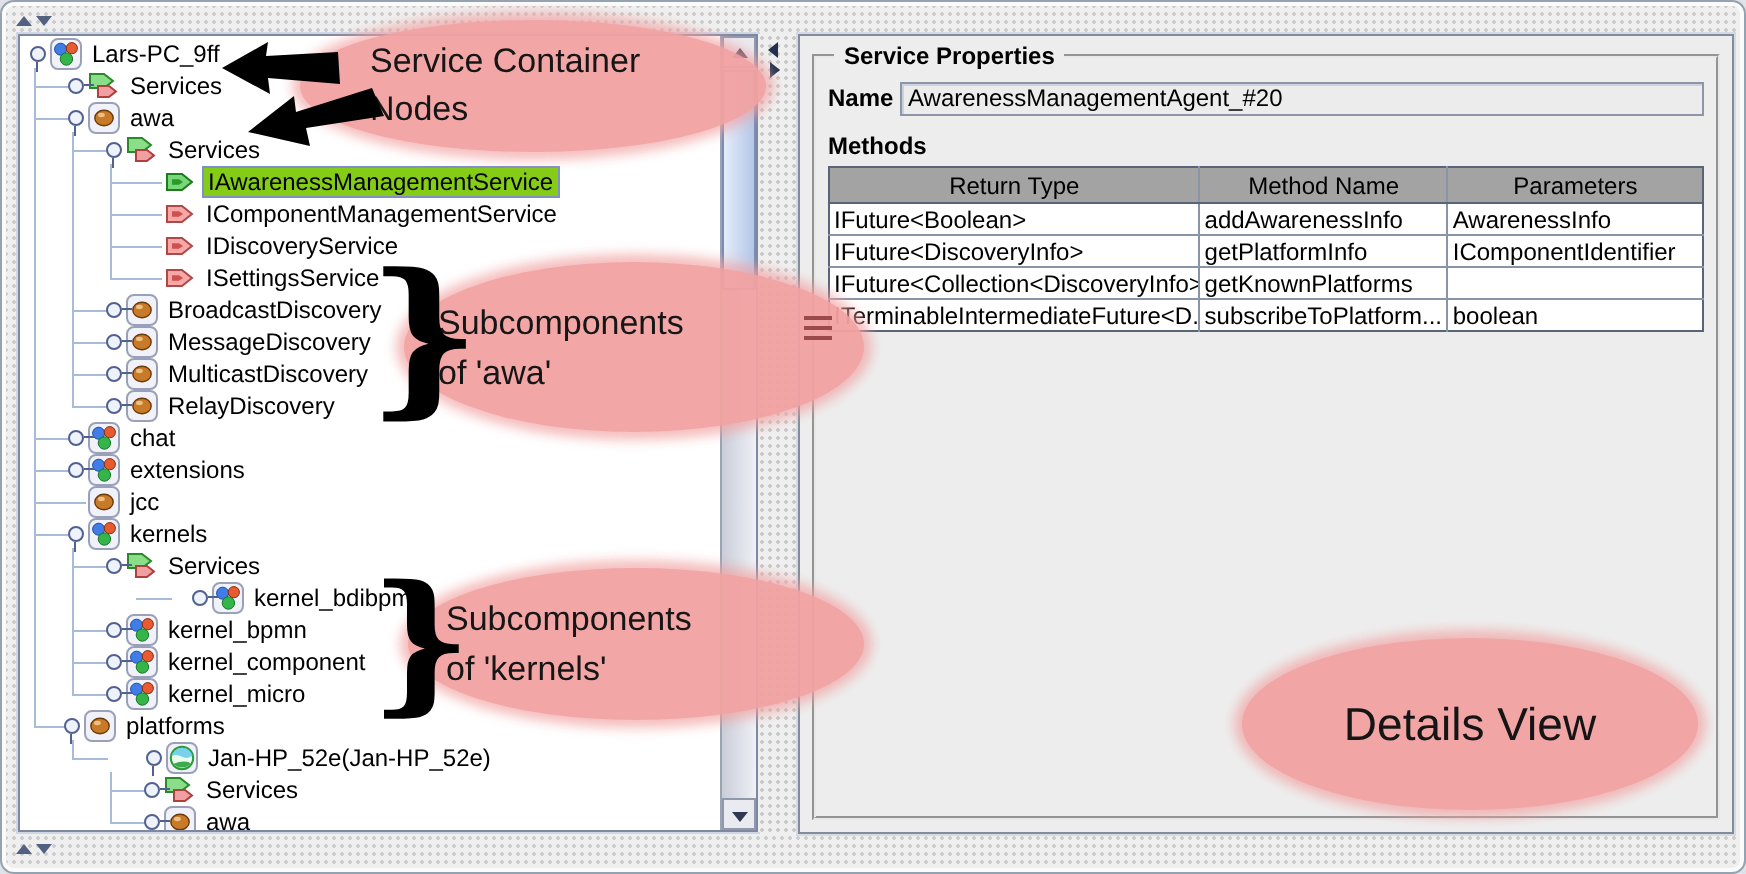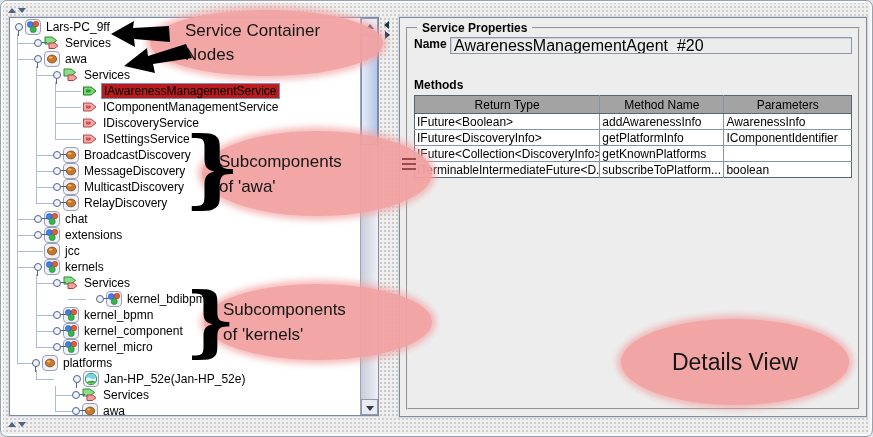--- a/index.html
+++ b/index.html
@@ -35,21 +35,21 @@
   .handle { position:relative; width:13px; height:16px; flex:none; }
   .handle.exp::before, .handle.col::before {
     content:''; position:absolute; left:3px; top:4px; width:6px; height:6px;
     border:1px solid #51618f; border-radius:50%; background:#eef2fb;
   }
   .handle.exp::after { content:''; position:absolute; left:6px; top:12px; width:1px; height:5px; background:#51618f; }
   .handle.col::after { content:''; position:absolute; left:11px; top:7px; width:5px; height:1px; background:#51618f; }
   .ticon { width:16px; height:16px; flex:none; margin-right:3px; }
   .ticon svg { width:16px; height:16px; display:block; }
   .tlabel { padding:0 2px; line-height:14px; }
-  .tlabel.selected { background:#b91c1c; border:1px solid #7e90c8; }
+  .tlabel.selected { background:#84cc16; border:1px solid #7e90c8; }
 
   
   .vscroll { position:absolute; top:0; right:0; width:18px; bottom:0; background:linear-gradient(to right,#c9cdd8,#eef0f5); border-left:1px solid #9aa2b4; }
   .sbtn { position:absolute; left:0; width:17px; height:16px; background:#e9ebf1; border:1px solid #8f98ac; }
   .sbtn.up { top:0; }
   .sbtn.down { bottom:0; }
   .sbtn::after { content:''; position:absolute; left:4px; width:0; height:0; }
   .sbtn.up::after { top:5px; border-left:4px solid transparent; border-right:4px solid transparent; border-bottom:5px solid #2f3a52; }
   .sbtn.down::after { top:6px; border-left:4px solid transparent; border-right:4px solid transparent; border-top:5px solid #2f3a52; }
   .sthumb { position:absolute; left:0; top:17px; width:17px; height:110px;
@@ -68,23 +68,23 @@
   .details-panel {
     position:absolute; left:398px; top:16px; width:468px; height:400px;
     background:#ededed; border:1px solid #828c9a;
     box-shadow: 0 0 0 1px #d5dae2;
   }
   .group { position:absolute; left:6px; right:6px; top:9px; bottom:6px;
     border:2px groove #e8e8e8; }
   .group-title { position:absolute; top:-8px; left:9px; background:#ededed; padding:0 5px;
     font-weight:bold; font-size:12px; color:#000; }
   .group-body { position:absolute; inset:6px 4px 4px 4px; }
-  .field-row { display:flex; align-items:flex-start; height:24px; margin:2px 2px 17px 2px; }
+  .field-row { display:flex; align-items:center; height:24px; margin:2px 2px 5px 2px; }
   .field-label { font-weight:bold; font-size:12px; width:36px; flex:none; }
-  .field-box { flex:1; height:17px; font-size:16px; line-height:15px; padding:0 3px;
+  .field-box { flex:1; height:17px; font-size:12px; line-height:15px; padding:0 3px;
     background:#ececec; border:1px solid #8d95a8; box-shadow: inset 1px 1px 0 #cdd2da;
     overflow:hidden; white-space:nowrap; }
   .methods-label { font-weight:bold; font-size:12px; margin:4px 2px 3px 2px; }
 
   table.methods { border-collapse:collapse; width:calc(100% - 4px); margin-left:2px;
     table-layout:fixed; border:1px solid #5a6478; background:#fff; }
   table.methods th { font-weight:normal; font-size:12px; height:18px; text-align:center;
     background:#a3a3a3; border-right:1px solid #8a94a8; border-bottom:1px solid #5a6478; }
   table.methods td { font-size:12px; height:16px; padding:0 2px; color:#000;
     border-right:1px solid #8a94a8; border-bottom:1px solid #8a94a8;

